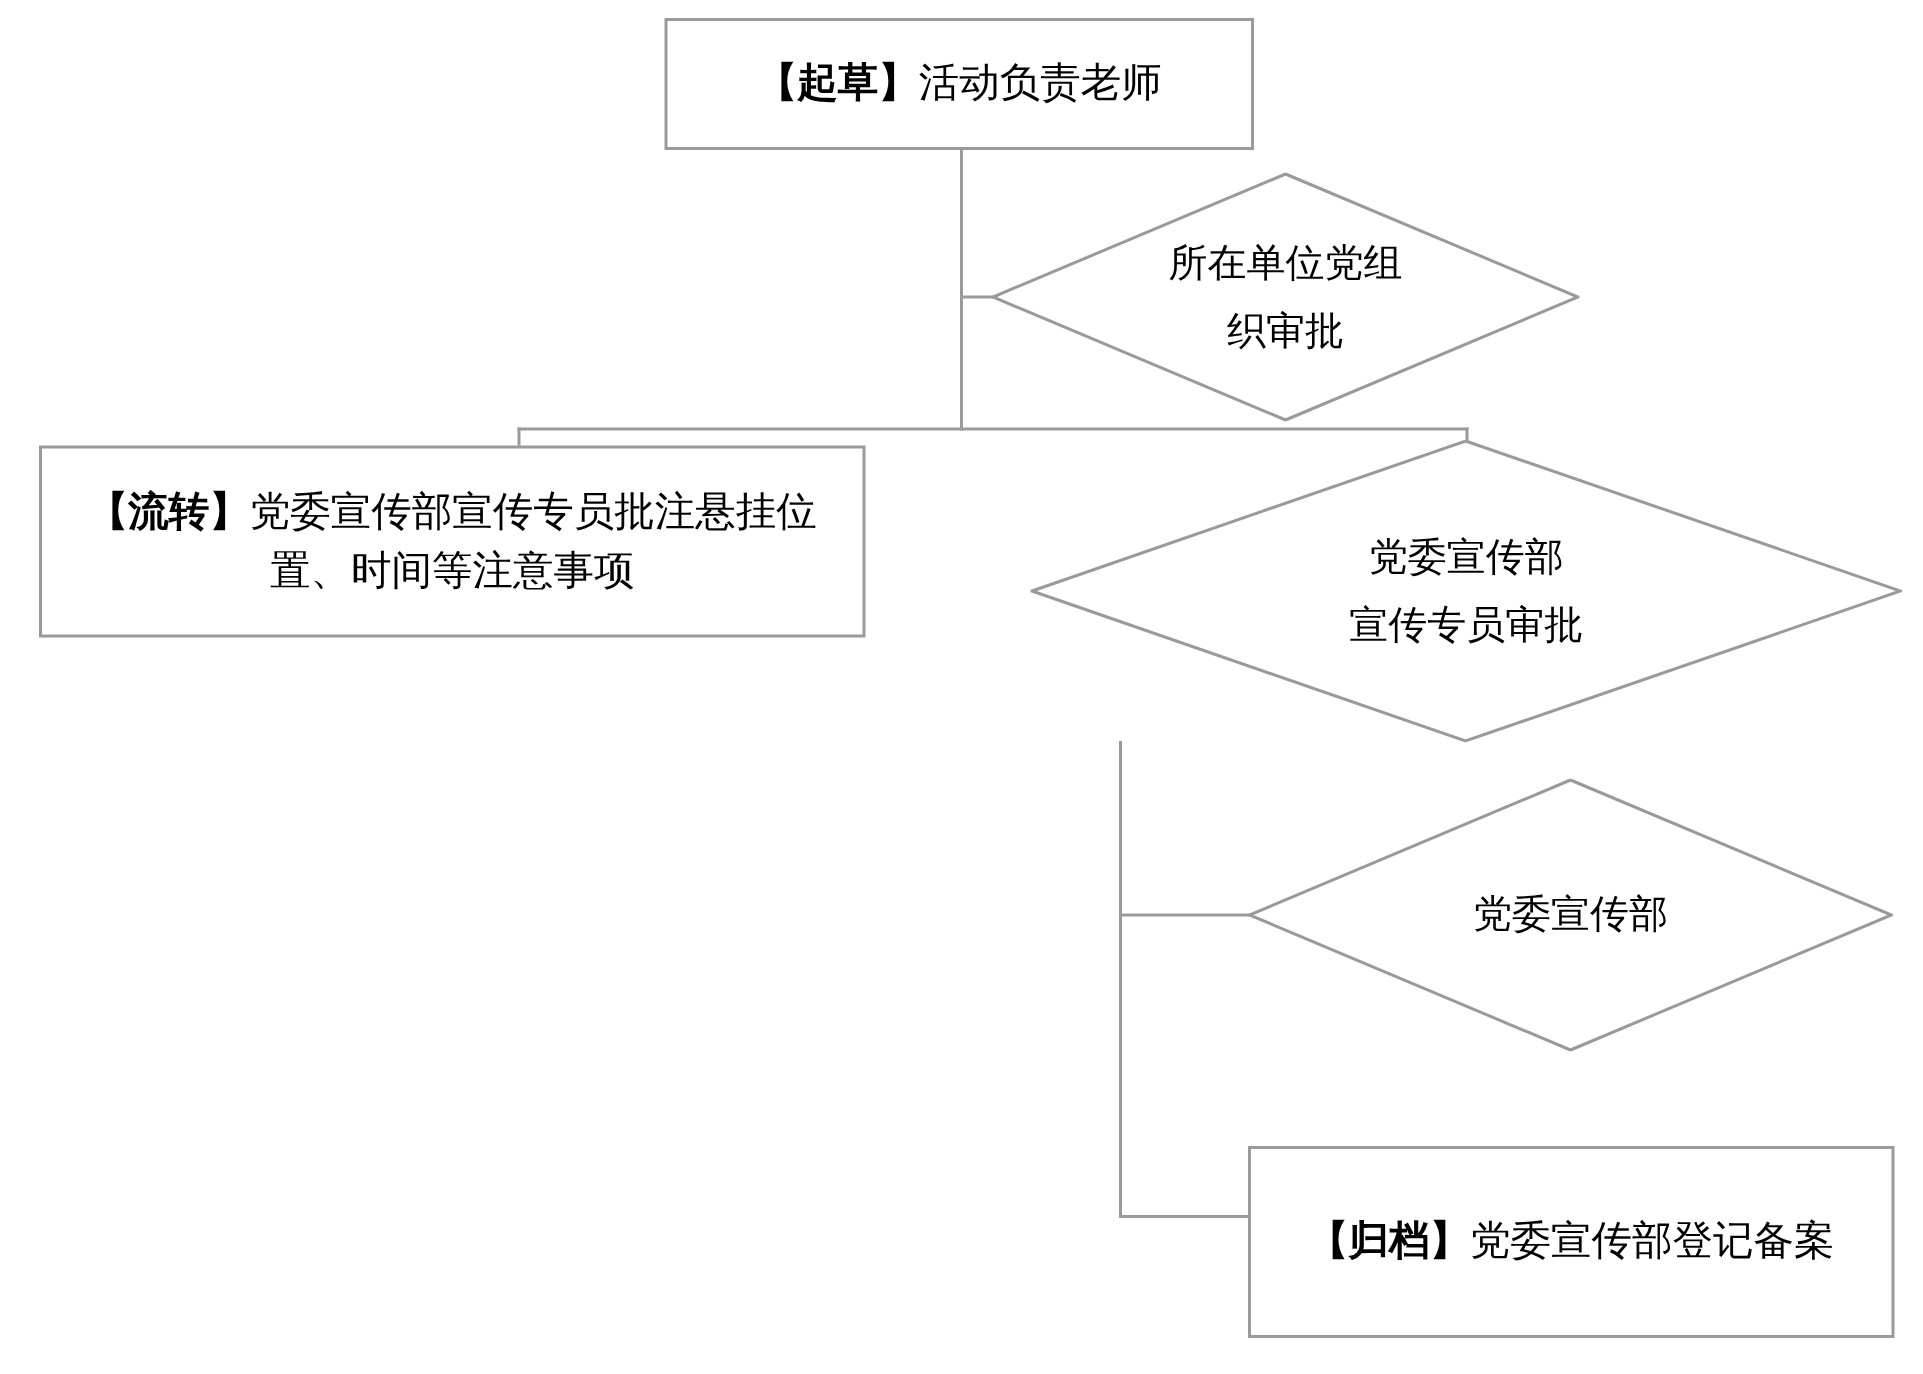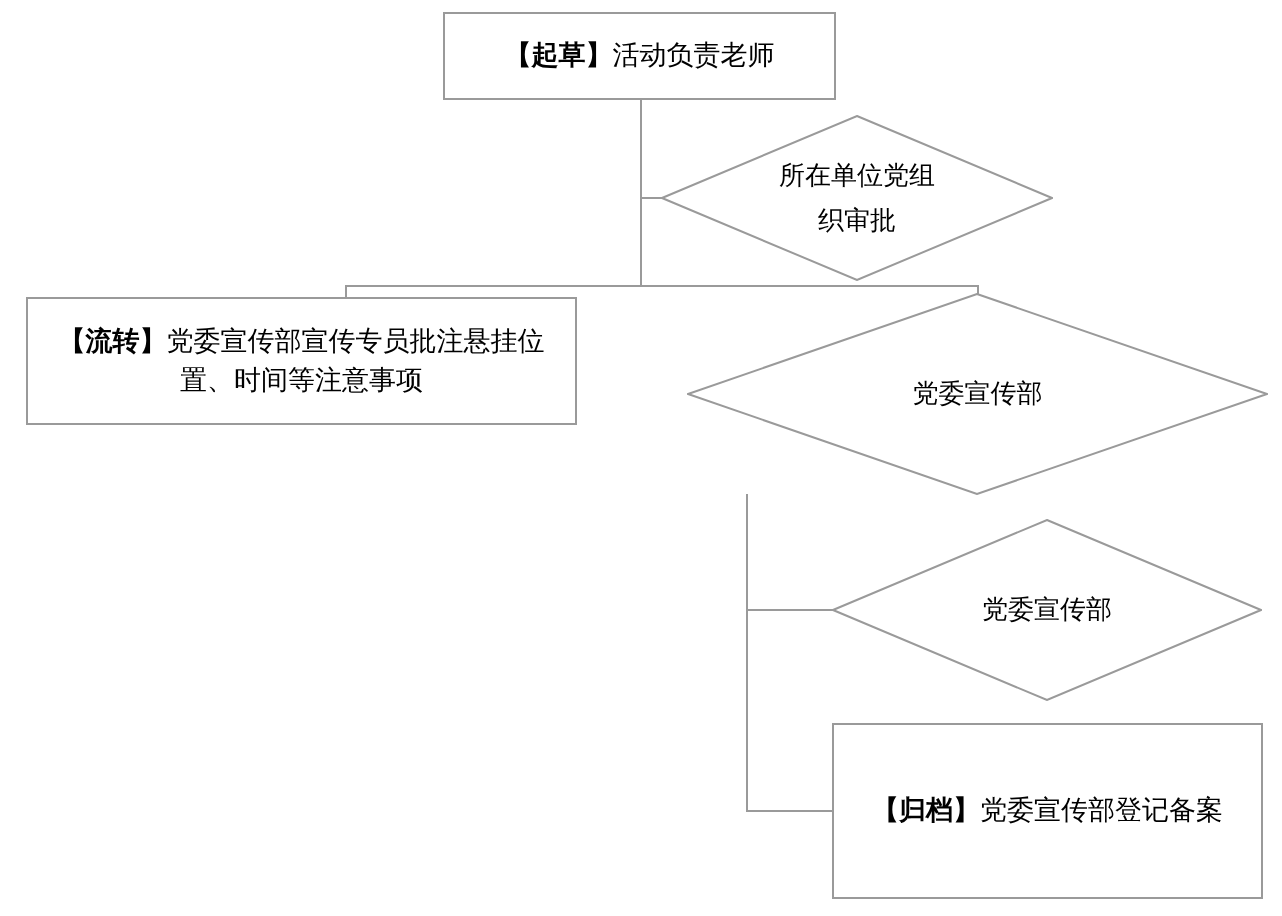--- a/index.html
+++ b/index.html
@@ -111,31 +111,32 @@
       <span class="tag">【流转】</span><span>党委宣传部宣传专员批注悬挂位置、时间等注意事项</span>
     </span>
   </div>
 
   <div class="diamond-wrap" style="left:687px; top:293px; width:581px; height:202px;">
     <svg width="581" height="202" viewBox="0 0 581 202">
       <polygon points="290,1 580,101 290,201 1,101" fill="#ffffff" stroke="#9a9a9a" stroke-width="2"></polygon>
     </svg>
     <div class="diamond-label">
       <span>党委宣传部</span>
+      <span>宣传专员审批</span>
     </div>
   </div>
 
   <div class="diamond-wrap" style="left:832px; top:519px; width:430px; height:182px;">
     <svg width="430" height="182" viewBox="0 0 430 182">
       <polygon points="215,1 429,91 215,181 1,91" fill="#ffffff" stroke="#9a9a9a" stroke-width="2"></polygon>
     </svg>
     <div class="diamond-label">
       <span>党委宣传部</span>
     </div>
   </div>
 
-  <div class="node-box" style="left:832px; top:723px; width:431px; height:176px;">
+  <div class="node-box" style="left:832px; top:764px; width:431px; height:128px;">
     <span class="txt">
       <span class="tag">【归档】</span><span>党委宣传部登记备案</span>
     </span>
   </div>
 
 </div>
 
 </body></html>

